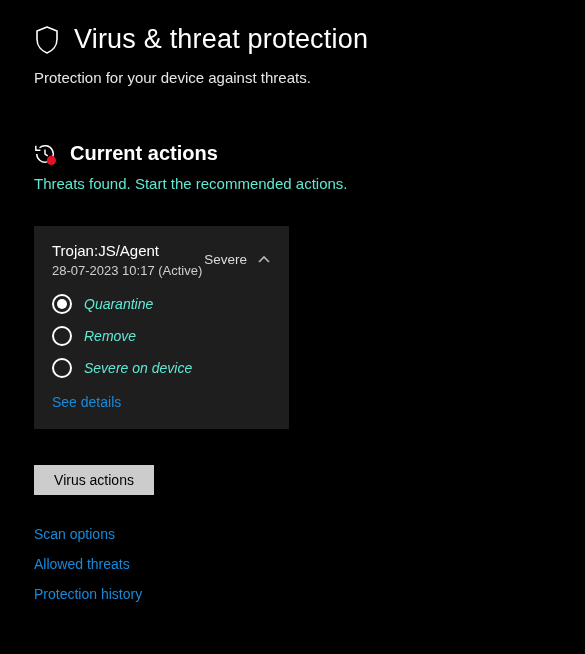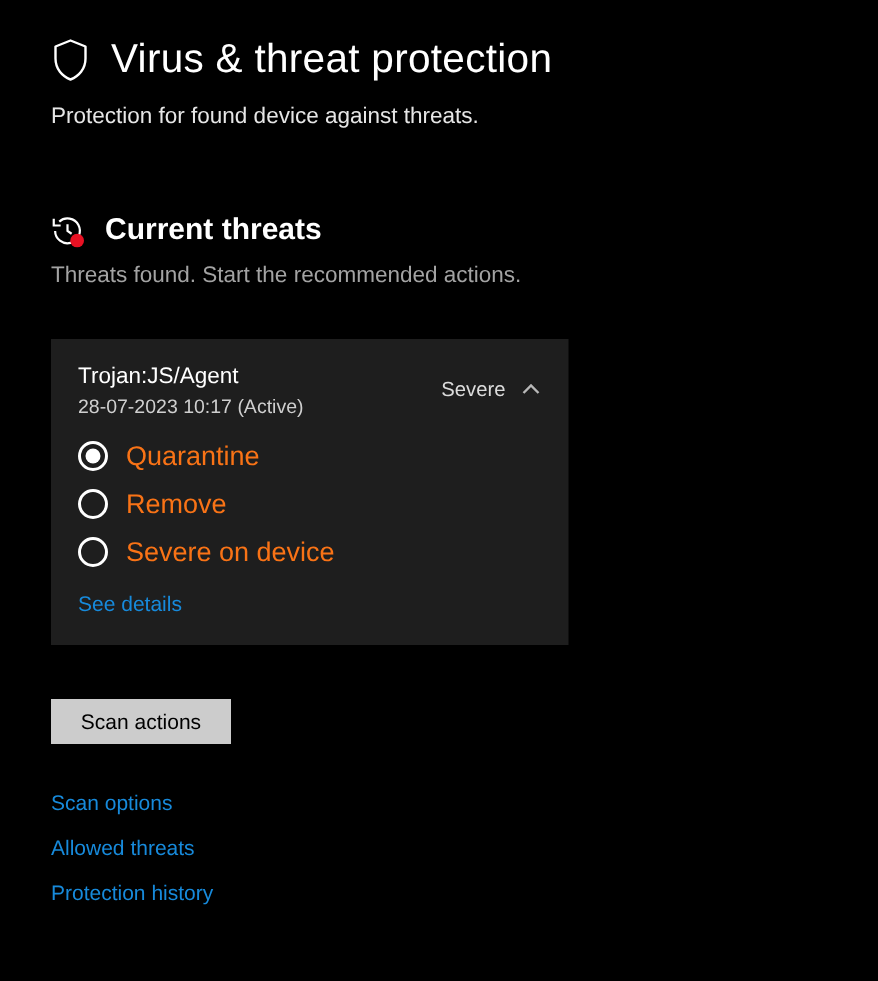--- a/index.html
+++ b/index.html
@@ -55,27 +55,27 @@
       flex-shrink: 0;
     }
     .section-header h2 {
       font-size: 20px;
       font-weight: 600;
       color: #ffffff;
     }
     .section-sub {
       margin-top: 10px;
       font-size: 15px;
-      color: #a3a3a3;
+      color: #5eead4;
     }
 
     .threat-card {
       background: #1e1e1e;
       margin-top: 34px;
-      width: 345px;
+      width: 255px;
       padding: 16px 18px 18px 18px;
     }
     .threat-head {
       display: flex;
       justify-content: space-between;
       align-items: flex-start;
     }
     .threat-name {
       font-size: 15px;
       color: #ffffff;
@@ -128,22 +128,23 @@
     }
     .radio-inner {
       width: 10px;
       height: 10px;
       border-radius: 50%;
     }
     .radio-row.selected .radio-inner {
       background: #ffffff;
     }
     .radio-row .label {
-      font-size: 18px;
-      color: #f97316;
+      font-size: 14px;
+      color: #5eead4;
+      font-style: italic;
     }
 
     .see-details {
       margin-top: 10px;
       font-size: 14px;
       color: #178adb;
       cursor: pointer;
       display: inline-block;
     }
 
@@ -173,33 +174,33 @@
   </style>
 </head>
 <body>
 
 <div class="page-header">
   <svg class="shield" viewBox="0 0 24 28" fill="none">
     <path d="M12 1 L22 5 V13 C22 20 17.5 25 12 27 C6.5 25 2 20 2 13 V5 Z" stroke="#ffffff" stroke-width="1.6" fill="none" stroke-linejoin="round"></path>
   </svg>
   <h1>Virus &amp; threat protection</h1>
 </div>
-<div class="page-sub">Protection for found device against threats.</div>
+<div class="page-sub">Protection for your device against threats.</div>
 
 <div class="section">
   <div class="section-header">
     <div class="hist-icon">
       <svg viewBox="0 0 24 24" width="22" height="22" fill="none">
         <path d="M3 12 A9 9 0 1 0 6 5.2" stroke="#ffffff" stroke-width="1.6" fill="none"></path>
         <polyline points="2,3 2,8 7,8" stroke="#ffffff" stroke-width="1.6" fill="none"></polyline>
         <polyline points="12,7 12,12 15,14" stroke="#ffffff" stroke-width="1.6" fill="none"></polyline>
         <circle cx="19" cy="19" r="5" fill="#e81123"></circle>
       </svg>
     </div>
-    <h2>Current threats</h2>
+    <h2>Current actions</h2>
   </div>
   <div class="section-sub">Threats found. Start the recommended actions.</div>
 
   <div class="threat-card">
     <div class="threat-head">
       <div>
         <div class="threat-name">Trojan:JS/Agent</div>
         <div class="threat-meta">28-07-2023 10:17 (Active)</div>
       </div>
       <div class="threat-sev">
@@ -228,20 +229,20 @@
         <div class="radio-outer">
             <div class="radio-inner"></div>
           </div>
         <div class="label">Severe on device</div>
       </div>
     </div>
 
     <a class="see-details">See details</a>
   </div>
 
-  <button class="start-actions">Scan actions</button>
+  <button class="start-actions">Virus actions</button>
 
   <div class="bottom-links">
     <a>Scan options</a>
     <a>Allowed threats</a>
     <a>Protection history</a>
   </div>
 </div>
 
 </body></html>

